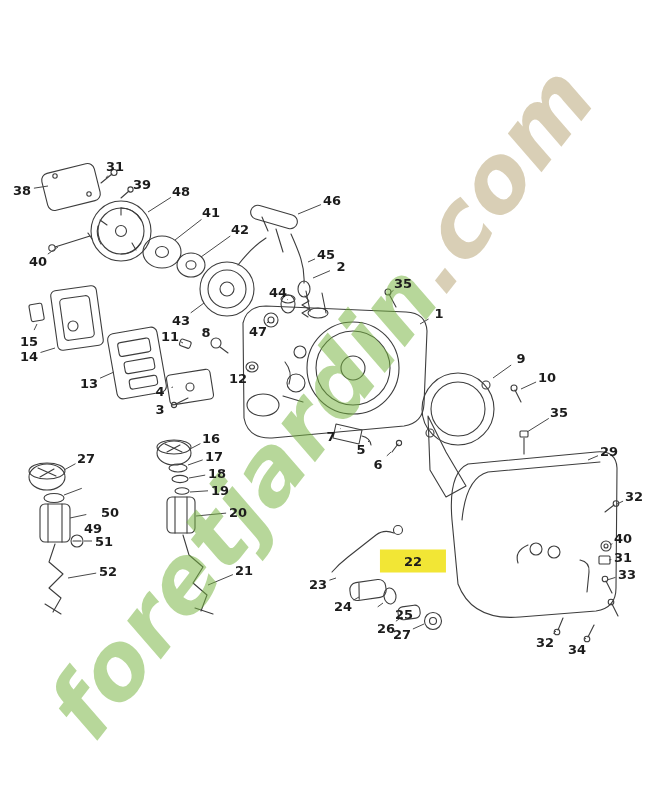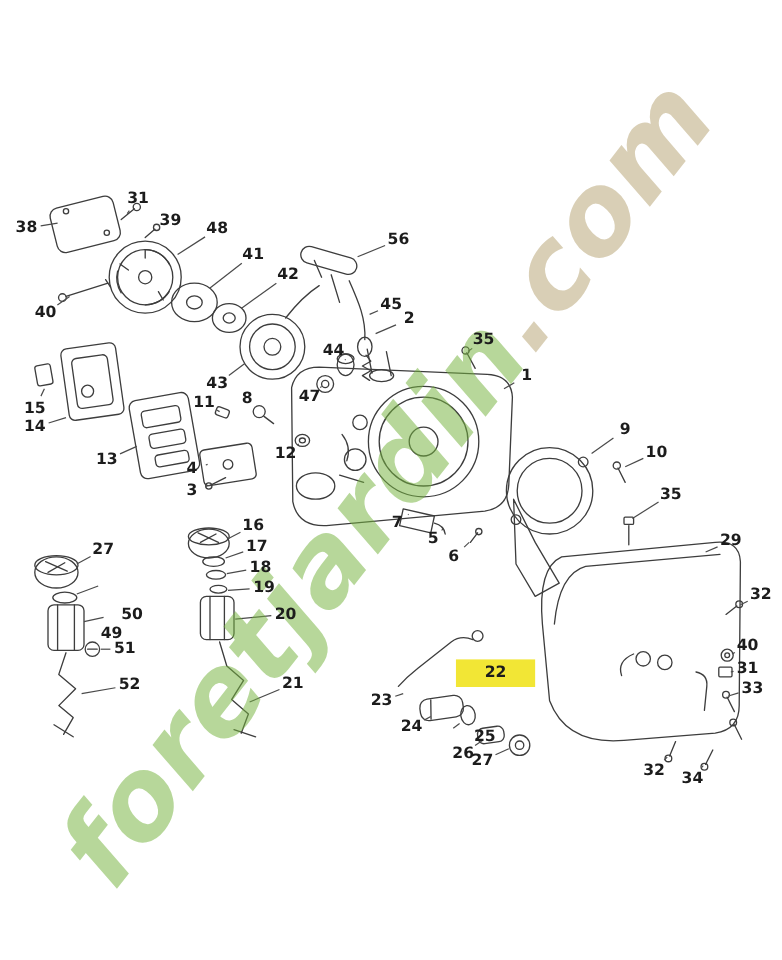--- a/index.html
+++ b/index.html
@@ -356,21 +356,21 @@
     <span class="wm-green" style="color: rgb(118, 180, 63);">foretjardin</span><span class="wm-tan" style="color: rgb(207, 194, 162);">.com</span>
   </div>
 
   <div class="labels-layer">
       <div class="part-label" style="left: 22px; top: 190px;">38</div>
       <div class="part-label" style="left: 115px; top: 166px;">31</div>
       <div class="part-label" style="left: 142px; top: 184px;">39</div>
       <div class="part-label" style="left: 181px; top: 191px;">48</div>
       <div class="part-label" style="left: 211px; top: 212px;">41</div>
       <div class="part-label" style="left: 240px; top: 229px;">42</div>
-      <div class="part-label" style="left: 332px; top: 200px;">56</div>
+      <div class="part-label" style="left: 332px; top: 200px;">46</div>
       <div class="part-label" style="left: 38px; top: 261px;">40</div>
       <div class="part-label" style="left: 326px; top: 254px;">45</div>
       <div class="part-label" style="left: 341px; top: 266px;">2</div>
       <div class="part-label" style="left: 403px; top: 283px;">35</div>
       <div class="part-label" style="left: 278px; top: 292px;">44</div>
       <div class="part-label" style="left: 258px; top: 331px;">47</div>
       <div class="part-label" style="left: 181px; top: 320px;">43</div>
       <div class="part-label" style="left: 206px; top: 332px;">8</div>
       <div class="part-label" style="left: 170px; top: 336px;">11</div>
       <div class="part-label" style="left: 29px; top: 341px;">15</div>

